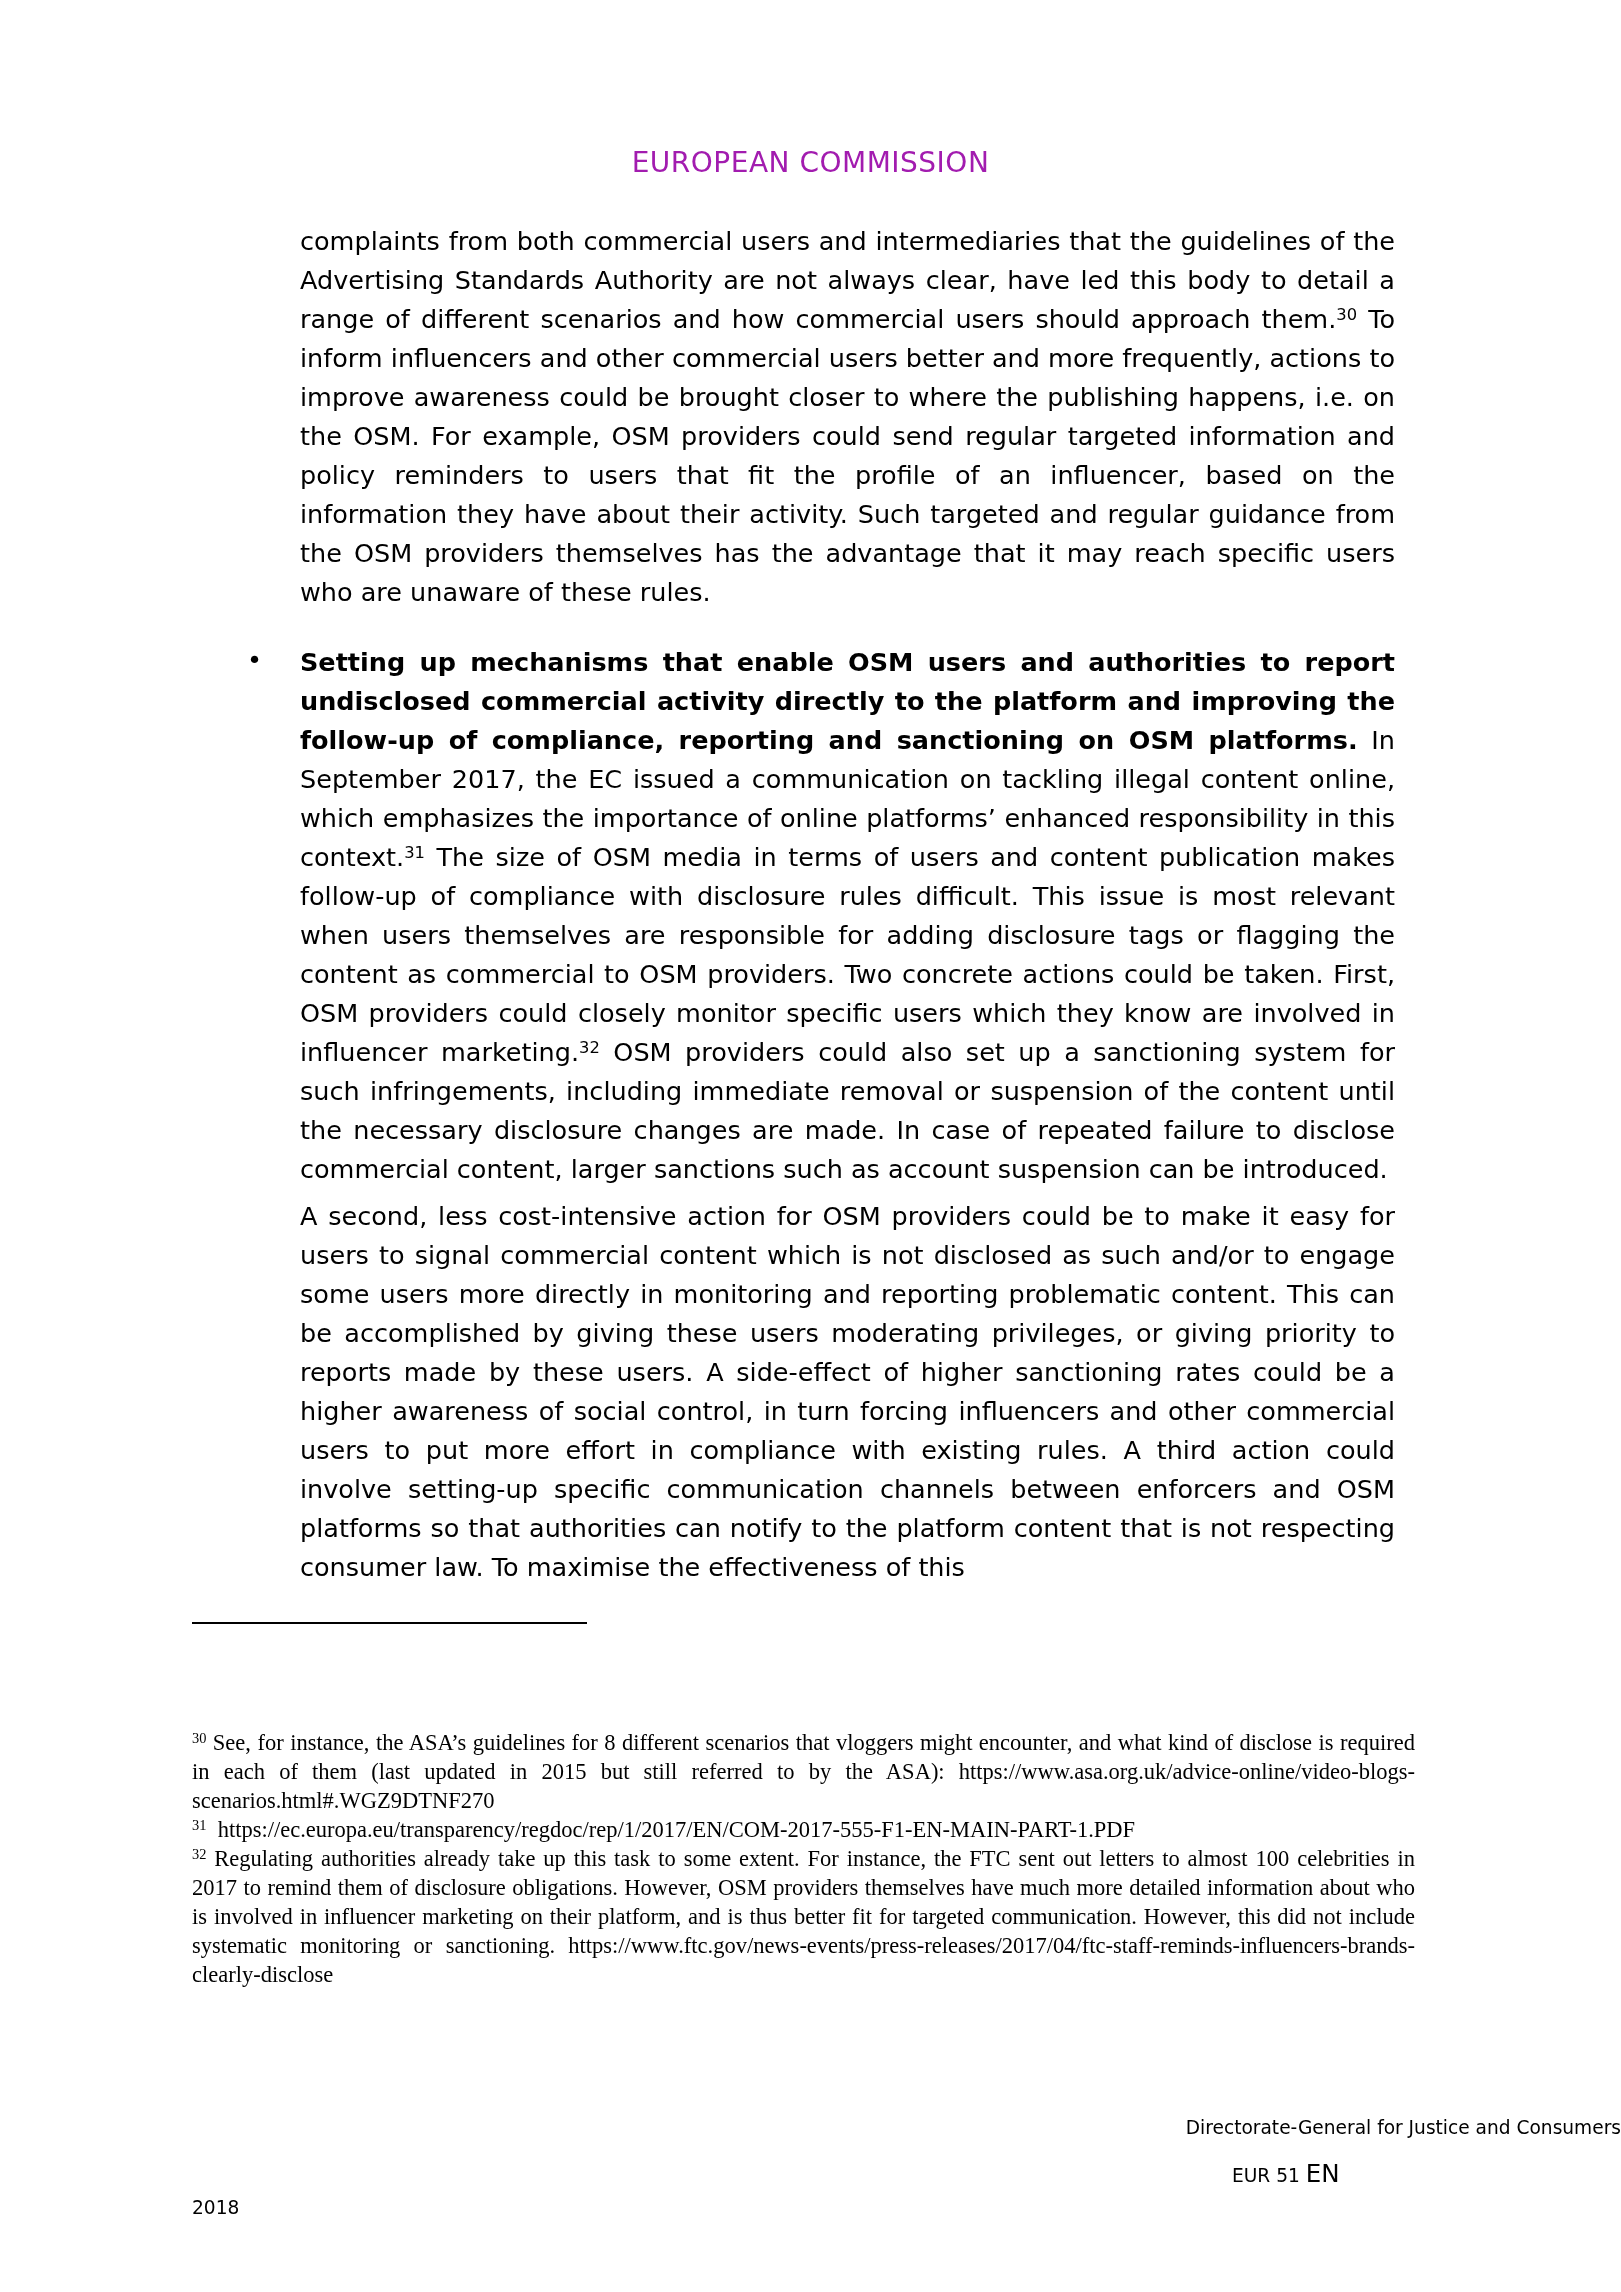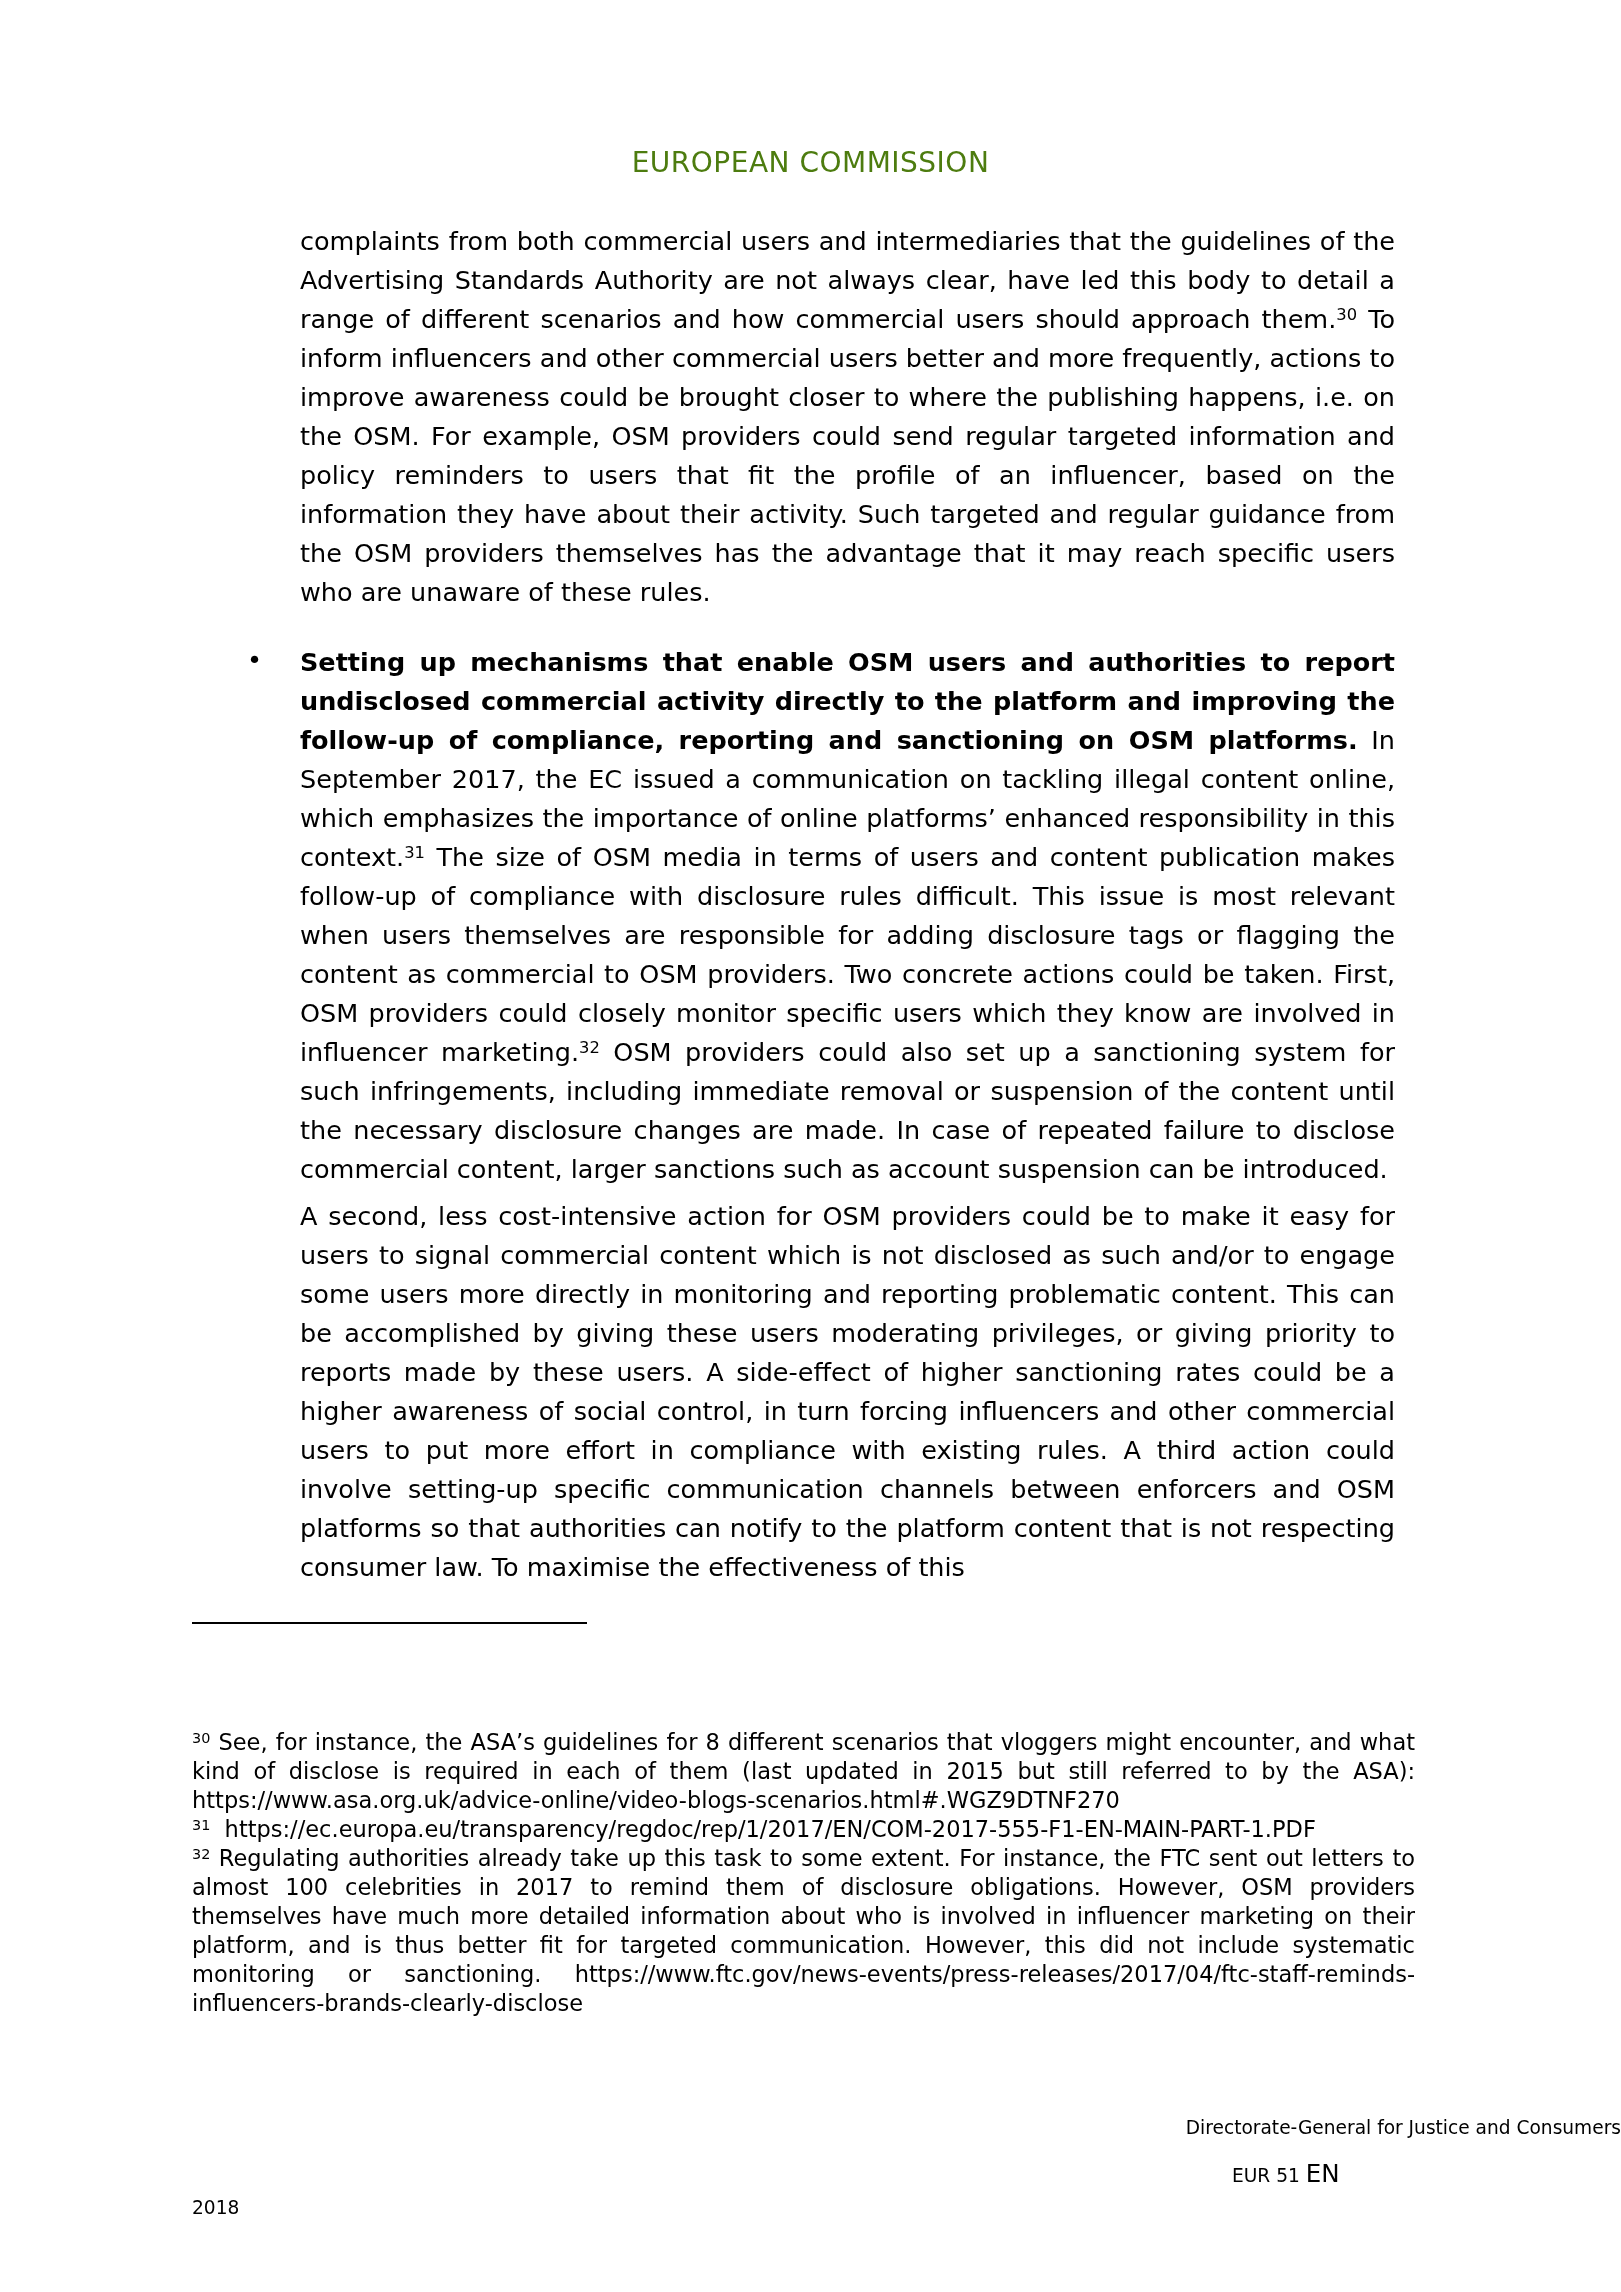--- a/index.html
+++ b/index.html
@@ -14,21 +14,21 @@
     margin: 0 auto;
   }
   .doc-header {
     position: absolute;
     top: 147px;
     left: 0;
     width: 100%;
     text-align: center;
     font-size: 28px;
     line-height: 31px;
-    color: #4d7c0f;
+    color: #a21caf;
     letter-spacing: 0.5px;
   }
   .body-block {
     position: absolute;
     top: 214px;
     left: 292px;
     width: 1111px;
   }
   .para {
     margin: 8px;
@@ -61,20 +61,21 @@
     left: 192px;
     width: 395px;
     height: 0;
     border-top: 2px solid #000000;
   }
   .footnotes {
     position: absolute;
     top: 1728px;
     left: 192px;
     width: 1223px;
+    font-family: Liberation Serif, serif;
   }
   .footnote {
     margin: 0;
     font-size: 22.5px;
     line-height: 29px;
     text-align: justify;
     overflow-wrap: break-word;
   }
   .footer-dept {
     position: absolute;

